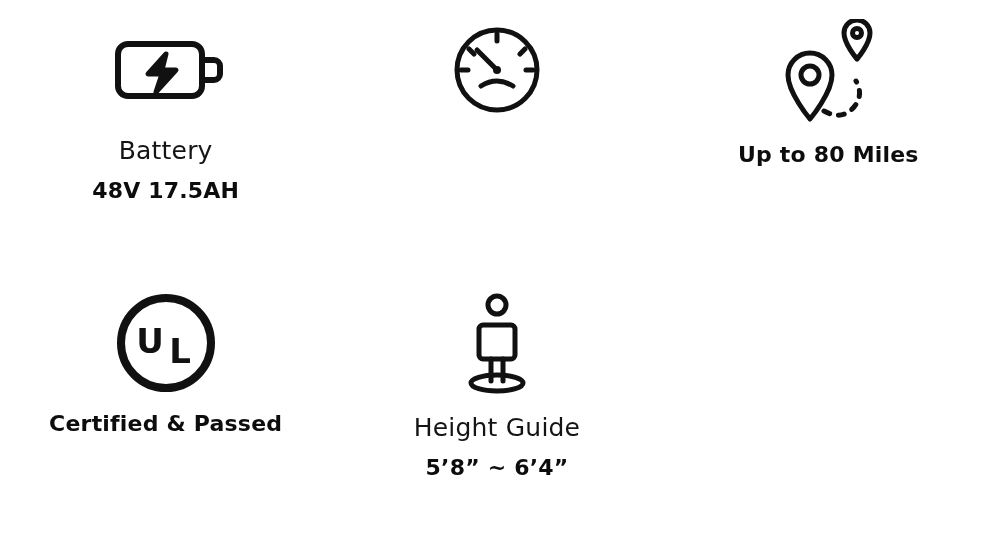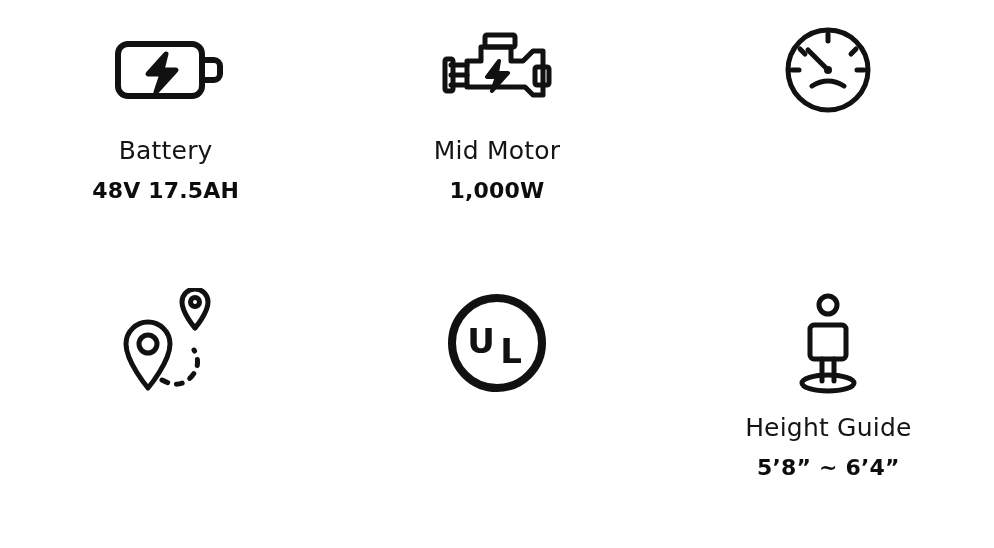--- a/index.html
+++ b/index.html
@@ -74,39 +74,20 @@
       <svg width="124" height="84" viewBox="0 0 124 84" fill="none" stroke="#111111" stroke-width="6" stroke-linejoin="round" stroke-linecap="round">
         <path d="M10 16 H74 a10 10 0 0 1 10 10 V58 a10 10 0 0 1 -10 10 H10 a10 10 0 0 1 -10 -10 V26 a10 10 0 0 1 10 -10 Z" transform="translate(14,0)"></path>
         <path d="M98 32 h12 a6 6 0 0 1 6 6 v8 a6 6 0 0 1 -6 6 h-12"></path>
         <path d="M62 26 L44 46 h14 l-6 18 20 -22 h-14 z" fill="#111111" stroke-width="5"></path>
       </svg>
     </div>
     <div class="spec-title">Battery</div>
     <div class="spec-value">48V 17.5AH</div>
   </div>
 
-  <div class="spec-cell">
-    <div class="spec-icon">
-      <svg width="120" height="86" viewBox="0 0 120 86" fill="none" stroke="#111111" stroke-width="5" stroke-linejoin="round" stroke-linecap="round">
-
-        <rect x="48" y="8" width="30" height="12" rx="2"></rect>
-
-        <path d="M30 34 h14 v-14 h30 v14 h12 l10 -10 h10 v44 h-10 l-8 -8 h-58 z"></path>
-
-        <path d="M14 38 h16 M14 48 h16 M14 58 h16"></path>
-        <rect x="8" y="32" width="8" height="32" rx="2"></rect>
-
-        <rect x="98" y="40" width="14" height="18" rx="2"></rect>
-
-        <path d="M62 34 L50 50 h10 l-5 14 16 -18 h-11 z" fill="#111111" stroke-width="4"></path>
-      </svg>
-    </div>
-    <div class="spec-title">Mid Motor</div>
-    <div class="spec-value">1,000W</div>
-  </div>
 
   <div class="spec-cell">
     <div class="spec-icon">
       <svg width="92" height="92" viewBox="0 0 92 92" fill="none" stroke="#111111" stroke-width="5" stroke-linecap="round" stroke-linejoin="round">
         <circle cx="46" cy="46" r="40"></circle>
         <path d="M26 26 L46 46"></path>
         <path d="M30 62 q16 -10 32 0" stroke-width="5"></path>
         <path d="M46 10 v7 M74 25 l-5 5 M82 46 h-7 M18 25 l5 5 M10 46 h7"></path>
         <circle cx="46" cy="46" r="4" fill="#111111" stroke="none"></circle>
       </svg>
@@ -119,30 +100,32 @@
 
         <path d="M36 38 a22 22 0 0 1 44 0 c0 18 -22 44 -22 44 S36 56 36 38 Z" transform="translate(-18,18)"></path>
         <circle cx="40" cy="56" r="9"></circle>
 
         <path d="M88 20 a13 13 0 0 1 26 0 c0 11 -13 26 -13 26 s-13 -15 -13 -26 Z" transform="translate(-14,-6)"></path>
         <circle cx="87" cy="14" r="4.5"></circle>
 
         <path d="M54 92 q18 10 30 -4 q10 -12 2 -26" stroke-dasharray="6 9"></path>
       </svg>
     </div>
+    <div class="spec-value">Up to 80 Miles</div>
   </div>
 
   <div class="spec-cell row2">
     <div class="spec-icon">
       <svg width="104" height="104" viewBox="0 0 104 104" fill="none">
         <circle cx="52" cy="52" r="45" fill="none" stroke="#111111" stroke-width="8"></circle>
         <text x="36" y="62" font-family="DejaVu Sans, sans-serif" font-size="34" font-weight="700" fill="#111111" text-anchor="middle">U</text>
         <text x="66" y="72" font-family="DejaVu Sans, sans-serif" font-size="34" font-weight="700" fill="#111111" text-anchor="middle">L</text>
       </svg>
     </div>
+    <div class="spec-value">Certified &amp; Passed</div>
   </div>
 
   <div class="spec-cell row2">
     <div class="spec-icon">
       <svg width="84" height="104" viewBox="0 0 84 104" fill="none" stroke="#111111" stroke-width="5" stroke-linecap="round" stroke-linejoin="round">
         <circle cx="42" cy="14" r="9"></circle>
         <path d="M28 34 h28 a4 4 0 0 1 4 4 v26 a4 4 0 0 1 -4 4 h-28 a4 4 0 0 1 -4 -4 v-26 a4 4 0 0 1 4 -4 Z"></path>
         <path d="M36 68 v22 M48 68 v22"></path>
         <ellipse cx="42" cy="92" rx="26" ry="8"></ellipse>
       </svg>

